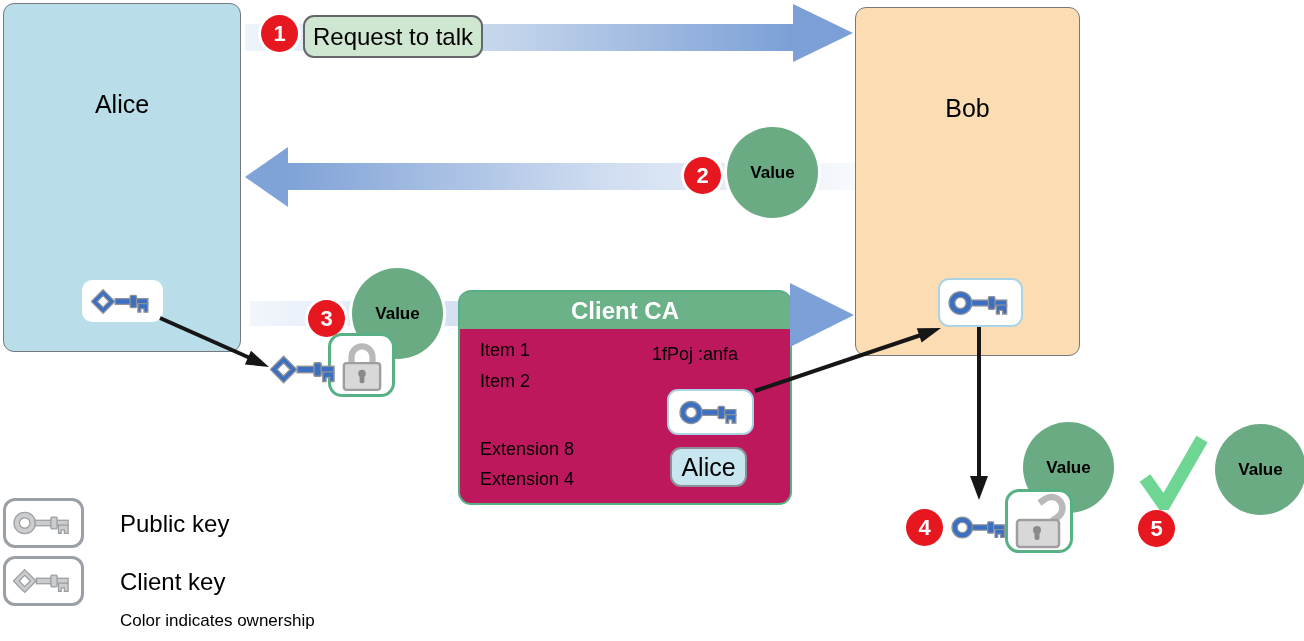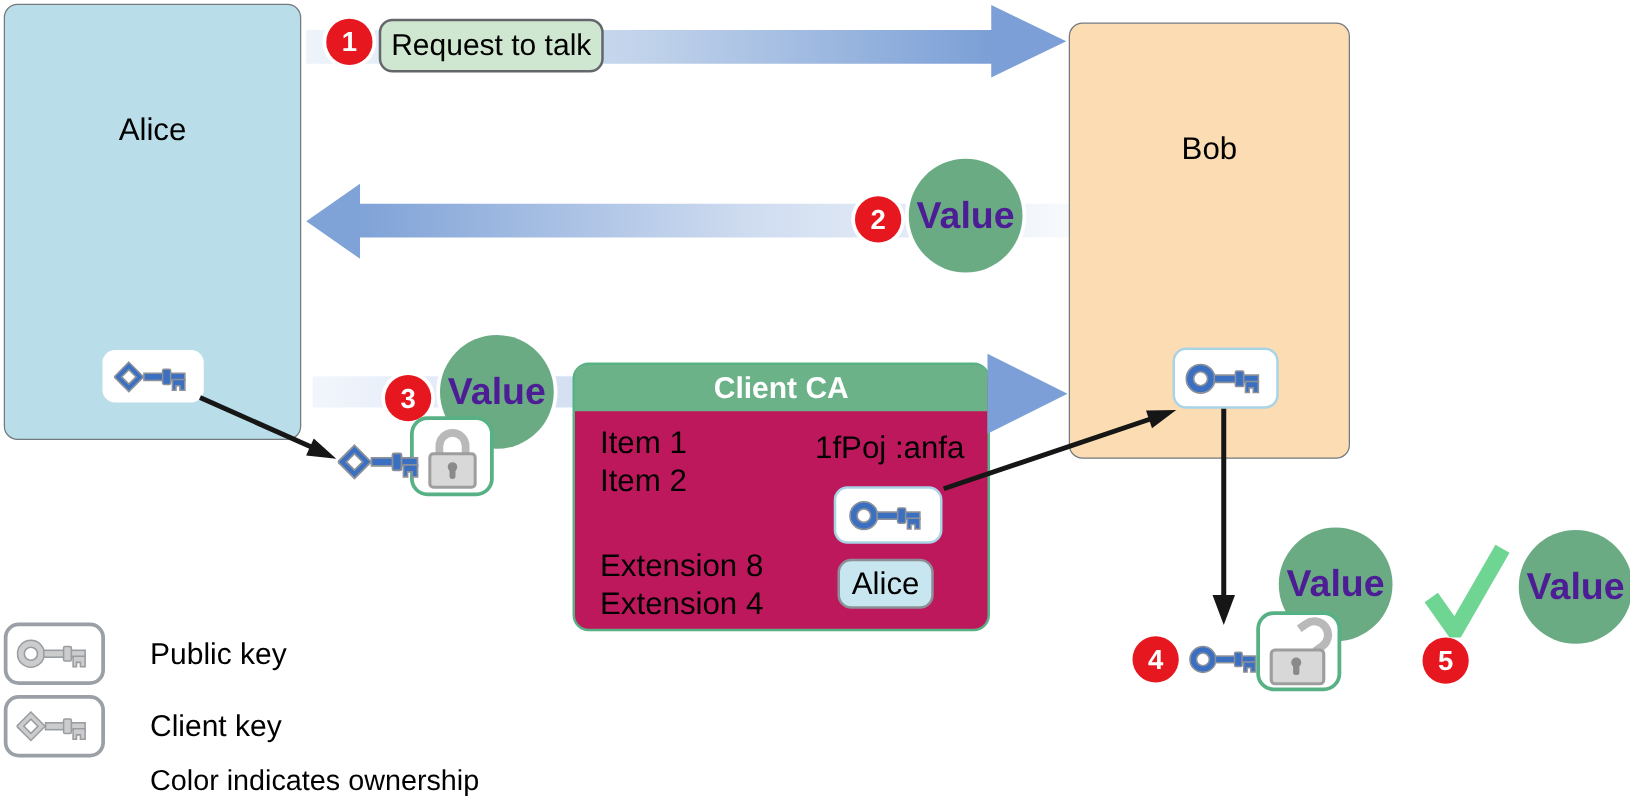--- a/index.html
+++ b/index.html
@@ -21,21 +21,21 @@
 
   
   .num-badge {
     position:absolute; width:37px; height:37px; border-radius:50%;
     background:#e6171f; color:#fff; font-weight:bold; font-size:22px;
     display:flex; align-items:center; justify-content:center;
     box-shadow:0 0 0 3px #fff; z-index:8;
   }
   .value-circle {
     position:absolute; width:91px; height:91px; border-radius:50%;
-    background:#6aab84; color:#4c1d95; font-weight:bold; font-size:30px;
+    background:#6aab84; color:#000000; font-weight:bold; font-size:17px;
     display:flex; align-items:center; justify-content:center;
     box-shadow:0 0 0 3px #fff; z-index:8;
   }
 
   
   .pill {
     position:absolute; display:flex; align-items:center; justify-content:center;
     border-radius:11px; font-size:24px; box-sizing:border-box; z-index:8;
   }
   .request-pill { background:#cfe7d0; border:2px solid #63676b; }
@@ -45,21 +45,21 @@
   .cert {
     position:absolute; left:458px; top:290px; width:334px; height:215px;
     background:#be185d; border:2.5px solid #58b184; border-radius:13px;
     box-sizing:border-box; z-index:5;
   }
   .cert-header {
     height:37px; background:#6bb289; border-radius:9px 9px 0 0;
     color:#fff; font-weight:bold; font-size:24px;
     display:flex; align-items:center; justify-content:center;
   }
-  .cert-text { position:absolute; font-size:25px; white-space:nowrap; }
+  .cert-text { position:absolute; font-size:18px; white-space:nowrap; }
 
   
   .key-chip { position:absolute; background:#fff; border-radius:10px;
     display:flex; align-items:center; justify-content:center; z-index:10; }
   .key-box { position:absolute; background:#fff; border:2.5px solid #a9d4e6; border-radius:11px;
     display:flex; align-items:center; justify-content:center; box-sizing:border-box; z-index:10; }
   .lock-box { position:absolute; background:#fff; border:3px solid #58b184; border-radius:14px;
     display:flex; align-items:center; justify-content:center; box-sizing:border-box; z-index:9; }
   .legend-box { position:absolute; background:#fff; border:3px solid #9aa0a6; border-radius:12px;
     display:flex; align-items:center; justify-content:center; box-sizing:border-box; z-index:4; }
@@ -105,21 +105,21 @@
 
   <div class="band band-l" style="left:286px;top:163px;width:569px;height:27px"></div>
   <div class="head" style="left:245px;top:147px;border-top:30px solid transparent;border-bottom:30px solid transparent;border-right:43px solid #7fa2d7"></div>
 
   <div class="band band-r3" style="left:250px;top:301px;width:542px;height:25px"></div>
   <div class="head" style="left:790px;top:283px;border-top:32px solid transparent;border-bottom:32px solid transparent;border-left:64px solid #7b9fd6"></div>
 
   <div class="actor-box" style="left:3px;top:3px;width:238px;height:349px;background:#b9dde9">
     <div class="actor-label" style="top:86px">Alice</div>
   </div>
-  <div class="actor-box" style="left:855px;top:18px;width:225px;height:349px;background:#fcddb3">
+  <div class="actor-box" style="left:855px;top:7px;width:225px;height:349px;background:#fcddb3">
     <div class="actor-label" style="top:86px">Bob</div>
   </div>
 
   <div class="num-badge" style="left:261px;top:15px">1</div>
   <div class="pill request-pill" style="left:303px;top:15px;width:180px;height:43px">Request to talk</div>
 
   <div class="num-badge" style="left:684px;top:157px">2</div>
   <div class="value-circle" style="left:727px;top:127px">Value</div>
 
   <div class="num-badge" style="left:308px;top:300px">3</div>
@@ -205,15 +205,15 @@
   </div>
   <div class="legend-label" style="left:88px;top:510px">Public key</div>
 
   <div class="legend-box" style="left:3px;top:556px;width:81px;height:50px">
     <svg class="key gray" width="62" height="32">
         <use href="#sym-priv-key"></use>
       </svg>
   </div>
   <div class="legend-label" style="left:88px;top:568px">Client key</div>
 
-  <div class="legend-label" style="left:88px;top:611px;font-size:23px">Color indicates ownership</div>
+  <div class="legend-label" style="left:88px;top:611px;font-size:17px">Color indicates ownership</div>
 
 </div>
 
 </body></html>

